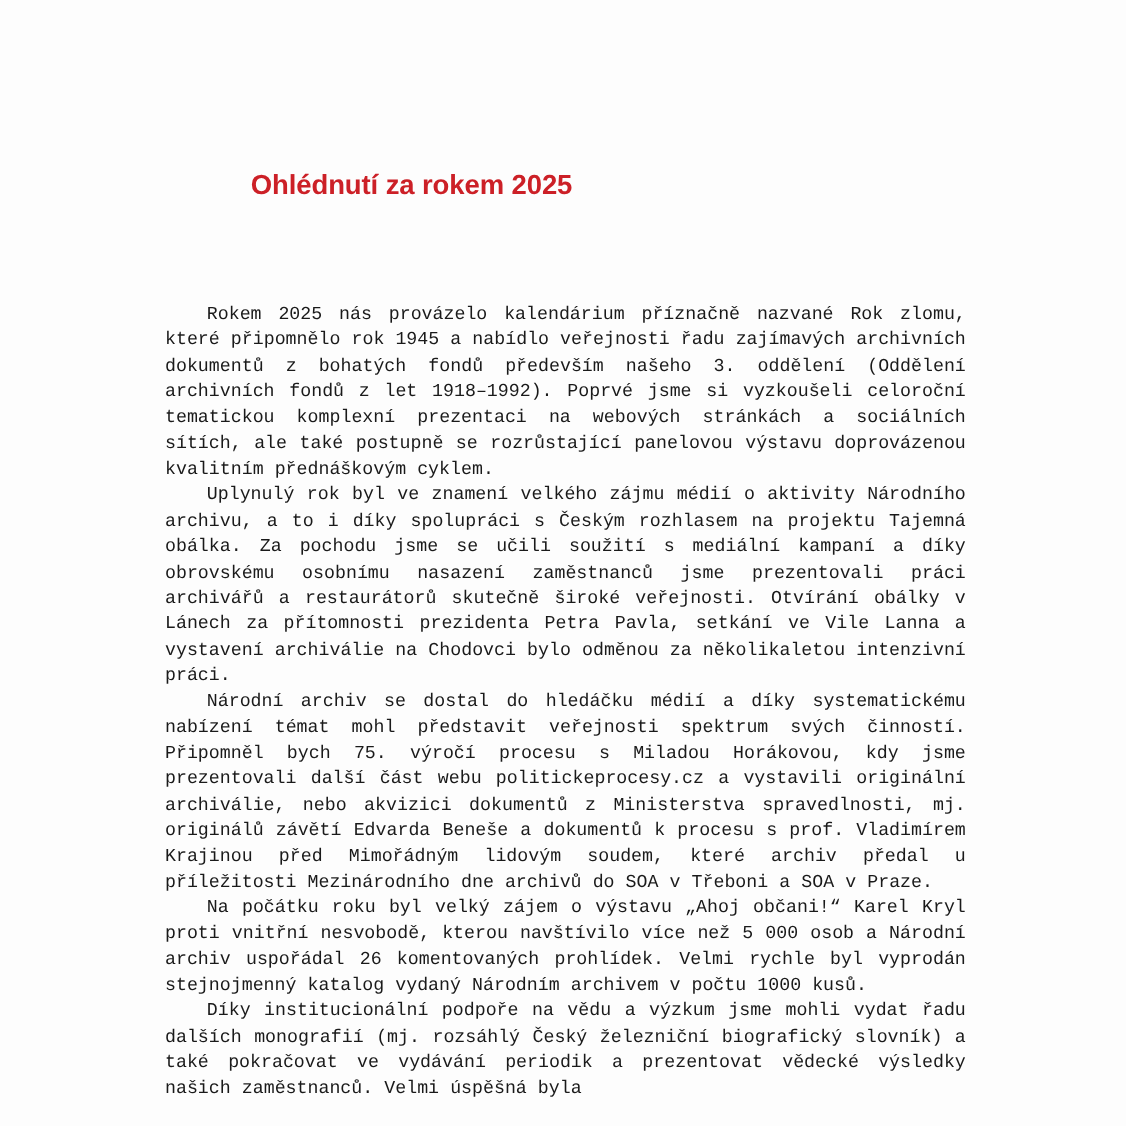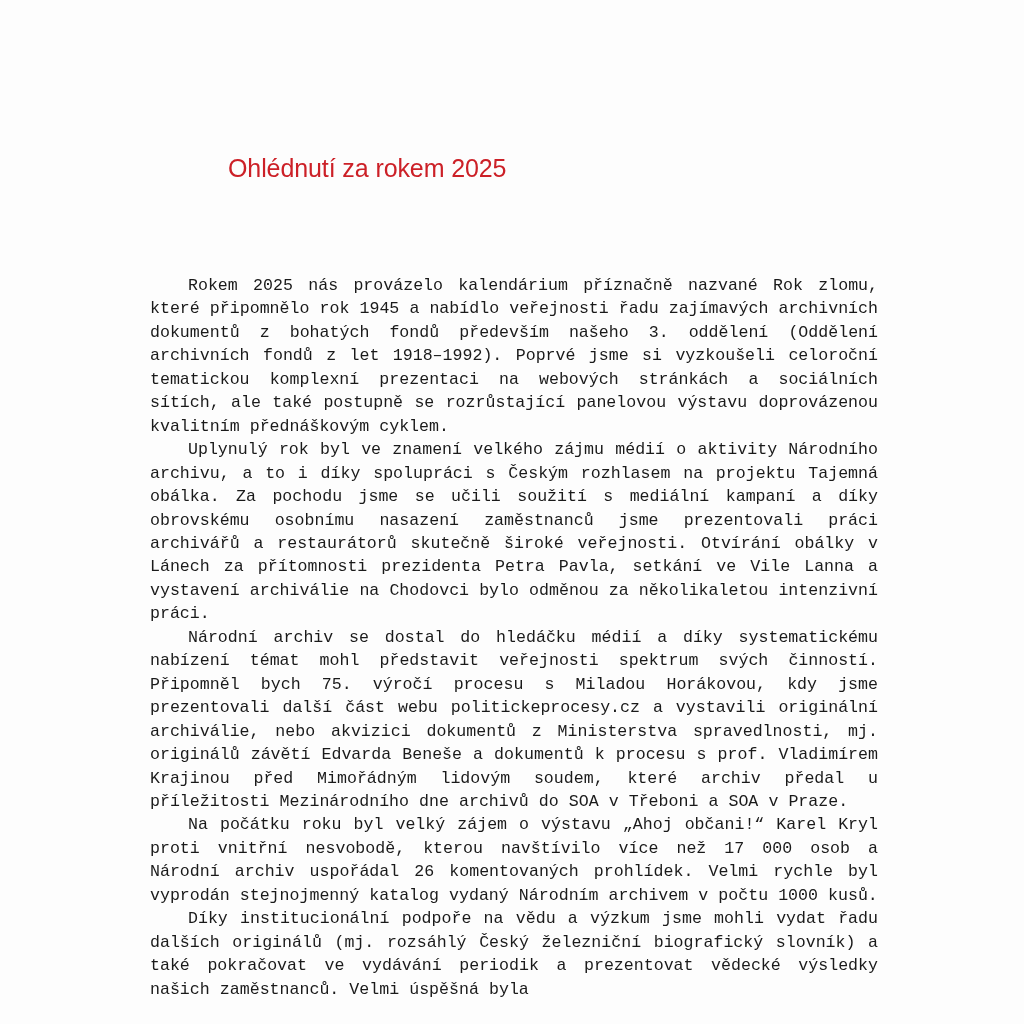--- a/index.html
+++ b/index.html
@@ -30,21 +30,21 @@
     width: 728px;
   }
 
   .article-title {
     position: absolute;
     left: 78px;
     top: 155px;
     margin: 0;
     font-family: "Liberation Sans", sans-serif;
     font-size: 25px;
-    font-weight: normal;
+    font-weight: bold;
     letter-spacing: -0.1px;
     line-height: 1.1;
     color: #cc2027;
     white-space: nowrap;
   }
 
   .body-copy {
     position: absolute;
     left: 0;
     top: 274px;
@@ -75,18 +75,18 @@
 
 <div class="page">
   <article class="article">
 
     <h1 class="article-title">Ohlédnutí za rokem 2025</h1>
 
     <div class="body-copy">
       <p>Rokem 2025 nás provázelo kalendárium příznačně nazvané Rok zlomu, které připomnělo rok 1945 a nabídlo veřejnosti řadu zajímavých archivních dokumentů z bohatých fondů především našeho 3. oddělení (Oddělení archivních fondů z let 1918–1992). Poprvé jsme si vyzkoušeli celoroční tematickou komplexní prezentaci na webových stránkách a sociálních sítích, ale také postupně se rozrůstající panelovou výstavu doprovázenou kvalitním přednáškovým cyklem.</p>
       <p>Uplynulý rok byl ve znamení velkého zájmu médií o aktivity Národního archivu, a to i díky spolupráci s Českým rozhlasem na projektu Tajemná obálka. Za pochodu jsme se učili soužití s mediální kampaní a díky obrovskému osobnímu nasazení zaměstnanců jsme prezentovali práci archivářů a restaurátorů skutečně široké veřejnosti. Otvírání obálky v Lánech za přítomnosti prezidenta Petra Pavla, setkání ve Vile Lanna a vystavení archiválie na Chodovci bylo odměnou za několikaletou intenzivní práci.</p>
       <p>Národní archiv se dostal do hledáčku médií a díky systematickému nabízení témat mohl představit veřejnosti spektrum svých činností. Připomněl bych 75. výročí procesu s Miladou Horákovou, kdy jsme prezentovali další část webu politickeprocesy.cz a vystavili originální archiválie, nebo akvizici dokumentů z Ministerstva spravedlnosti, mj. originálů závětí Edvarda Beneše a dokumentů k procesu s prof. Vladimírem Krajinou před Mimořádným lidovým soudem, které archiv předal u příležitosti Mezinárodního dne archivů do SOA v Třeboni a SOA v Praze.</p>
-      <p>Na počátku roku byl velký zájem o výstavu „Ahoj občani!“ Karel Kryl proti vnitřní nesvobodě, kterou navštívilo více než 17 000 osob a Národní archiv uspořádal 26 komentovaných prohlídek. Velmi rychle byl vyprodán stejnojmenný katalog vydaný Národním archivem v počtu 1000 kusů.</p>
-      <p>Díky institucionální podpoře na vědu a výzkum jsme mohli vydat řadu dalších originálů (mj. rozsáhlý Český železniční biografický slovník) a také pokračovat ve vydávání periodik a prezentovat vědecké výsledky našich zaměstnanců. Velmi úspěšná byla</p>
+      <p>Na počátku roku byl velký zájem o výstavu „Ahoj občani!“ Karel Kryl proti vnitřní nesvobodě, kterou navštívilo více než 5 000 osob a Národní archiv uspořádal 26 komentovaných prohlídek. Velmi rychle byl vyprodán stejnojmenný katalog vydaný Národním archivem v počtu 1000 kusů.</p>
+      <p>Díky institucionální podpoře na vědu a výzkum jsme mohli vydat řadu dalších monografií (mj. rozsáhlý Český železniční biografický slovník) a také pokračovat ve vydávání periodik a prezentovat vědecké výsledky našich zaměstnanců. Velmi úspěšná byla</p>
     </div>
 
   </article>
 </div>
 
 </body></html>

